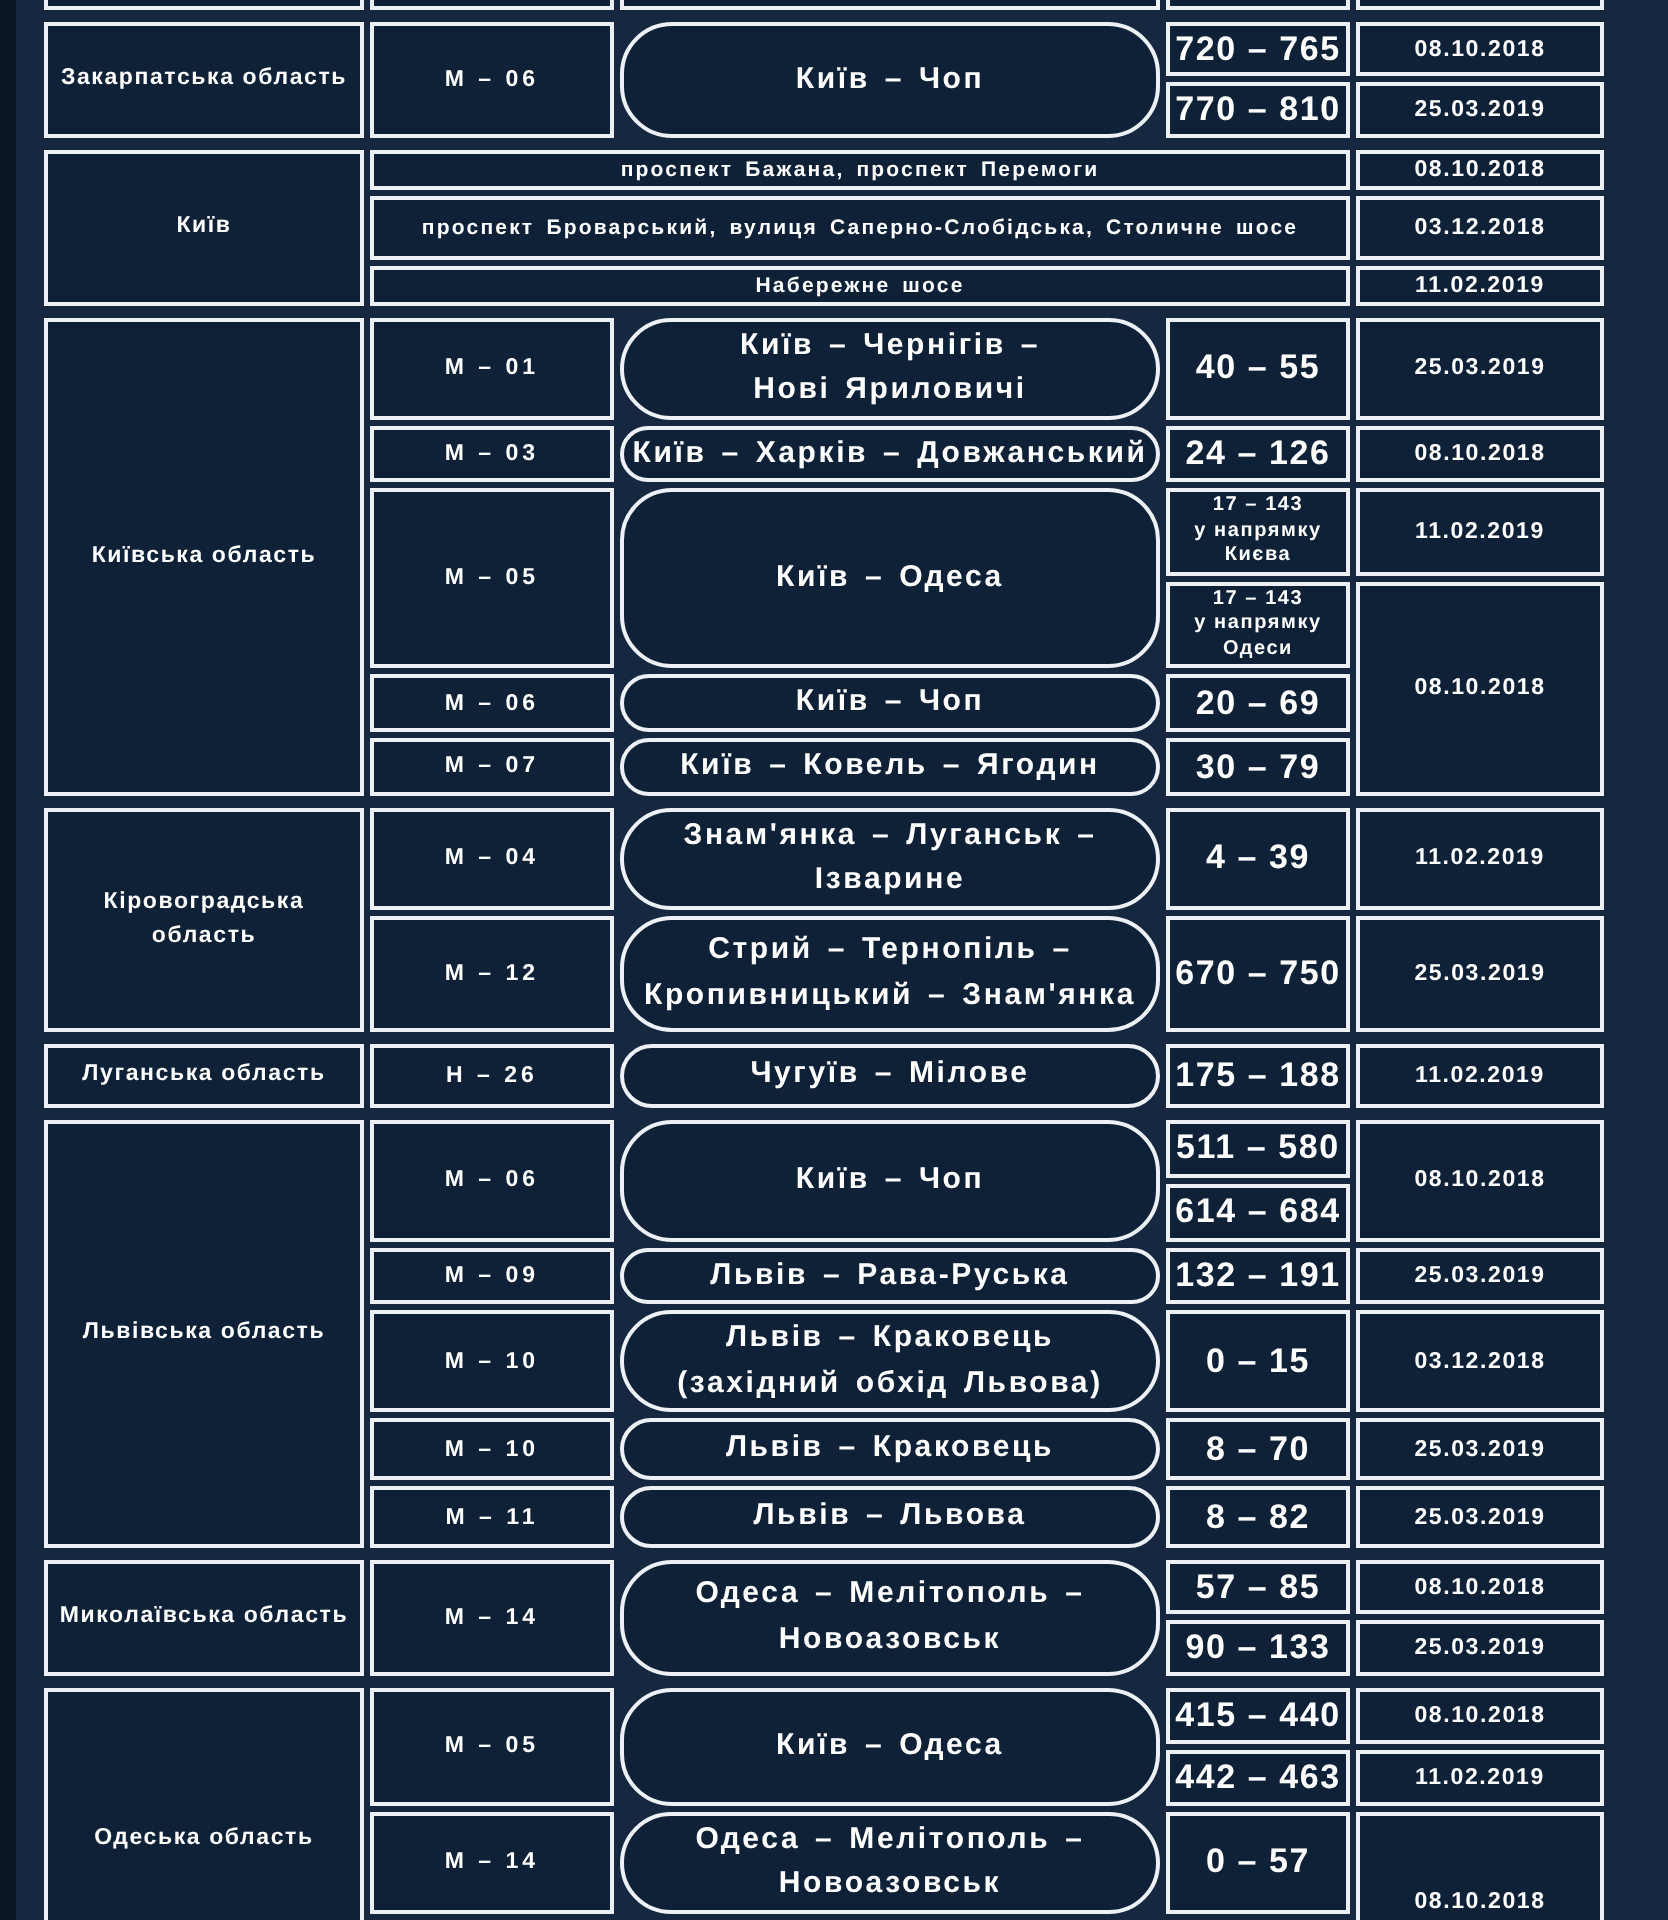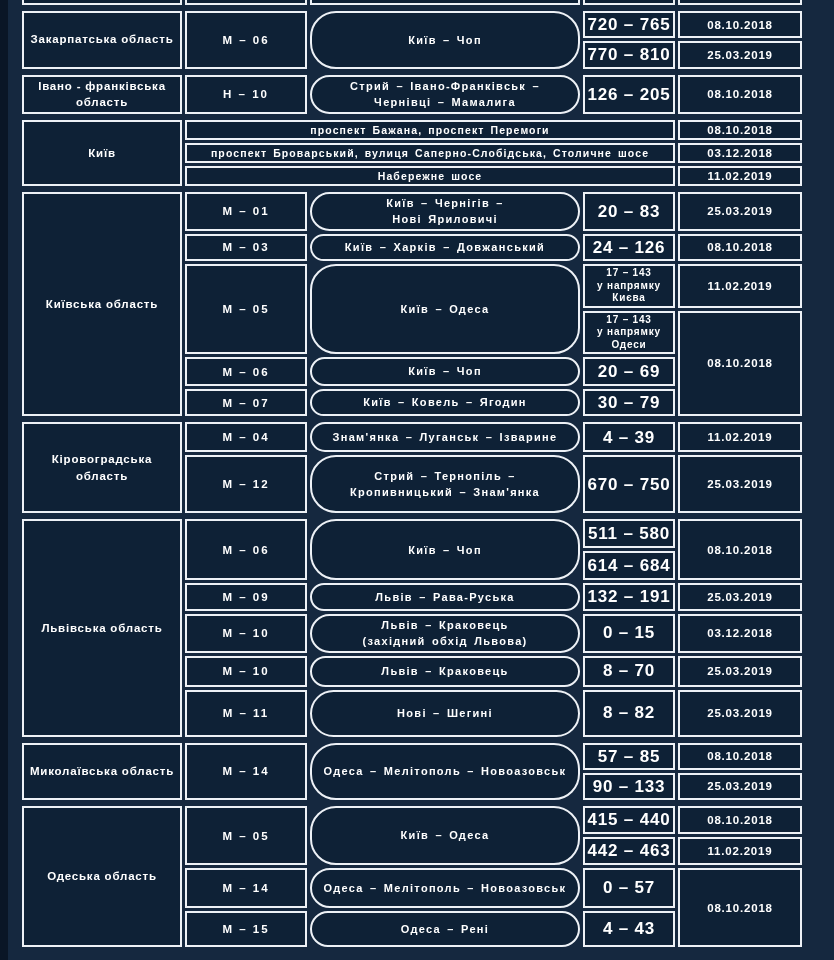--- a/index.html
+++ b/index.html
@@ -31,21 +31,21 @@
     background:var(--cell);
     color:var(--txt);
     text-align:center;vertical-align:middle;
     font-weight:bold;
     white-space:pre-line;
     padding:1px 2px;
     overflow:hidden;
   }
   td.region{font-size:11.5px;letter-spacing:0.8px;line-height:1.45;margin-left:48px;}
   td.road{font-size:11.5px;letter-spacing:2px;}
-  td.route{font-size:11px;letter-spacing:1.3px;word-spacing:2px;line-height:1.5;border-radius:26px;}
+  td.route{font-size:15px;letter-spacing:1.3px;word-spacing:2px;line-height:1.5;border-radius:26px;}
   td.street{font-size:10.5px;letter-spacing:1.1px;word-spacing:2px;margin-left:32px;}
   td.km{font-size:17px;letter-spacing:0.8px;line-height:1.25;}
   td.km.small{font-size:10px;}
   td.date{font-size:11.5px;letter-spacing:0.8px;}
   td.red{color:var(--red);}
   table.partial-top{margin-top:-26px;}
 </style>
 </head>
 <body>
 
@@ -89,55 +89,36 @@
       <td class="date">08.10.2018</td>
     </tr>
     <tr style="height:26px">
       <td class="km">770 – 810</td>
       <td class="date red">25.03.2019</td>
     </tr>
   </tbody>
     </table>
 
 
-  <table class="blk">
-    <colgroup>
-        <col width="160">
-        <col width="122">
-        <col width="270">
-        <col width="92">
-        <col width="124">
-      </colgroup>
-    <tbody>
-        <tr style="height:32px">
-      <td class="region">Івано - франківська область</td>
-      <td class="road">Н – 10</td>
-      <td class="route">Стрий – Івано-Франківськ –
-Чернівці – Мамалига</td>
-      <td class="km">126 – 205</td>
-      <td class="date">08.10.2018</td>
-    </tr>
-  </tbody>
-    </table>
 
   <table class="blk">
     <colgroup>
         <col width="160">
         <col width="122">
         <col width="270">
         <col width="92">
         <col width="124">
       </colgroup>
     <tbody>
         <tr style="height:20px">
       <td class="region" rowspan="3">Київ</td>
       <td class="street" colspan="3">проспект Бажана, проспект Перемоги</td>
       <td class="date">08.10.2018</td>
     </tr>
-    <tr style="height:20px">
+    <tr style="height:32px">
       <td class="street" colspan="3">проспект Броварський, вулиця Саперно-Слобідська, Столичне шосе</td>
       <td class="date">03.12.2018</td>
     </tr>
     <tr style="height:20px">
       <td class="street" colspan="3">Набережне шосе</td>
       <td class="date">11.02.2019</td>
     </tr>
   </tbody>
     </table>
 
@@ -148,21 +129,21 @@
         <col width="270">
         <col width="92">
         <col width="124">
       </colgroup>
     <tbody>
         <tr style="height:32px">
       <td class="region" rowspan="6">Київська область</td>
       <td class="road">М – 01</td>
       <td class="route">Київ – Чернігів –
 Нові  Яриловичі</td>
-      <td class="km">20 – 83</td>
+      <td class="km">40 – 55</td>
       <td class="date red">25.03.2019</td>
     </tr>
     <tr style="height:24px">
       <td class="road">М – 03</td>
       <td class="route">Київ – Харків – Довжанський</td>
       <td class="km">24 – 126</td>
       <td class="date">08.10.2018</td>
     </tr>
     <tr style="height:40px">
       <td class="road" rowspan="2">М – 05</td>
@@ -210,20 +191,38 @@
     <tr style="height:58px">
       <td class="road">М – 12</td>
       <td class="route">Стрий – Тернопіль –
 Кропивницький – Знам'янка</td>
       <td class="km">670 – 750</td>
       <td class="date red">25.03.2019</td>
     </tr>
   </tbody>
     </table>
 
+  <table class="blk">
+    <colgroup>
+        <col width="160">
+        <col width="122">
+        <col width="270">
+        <col width="92">
+        <col width="124">
+      </colgroup>
+    <tbody>
+        <tr style="height:32px">
+      <td class="region">Луганська область</td>
+      <td class="road">Н – 26</td>
+      <td class="route">Чугуїв – Мілове</td>
+      <td class="km">175 – 188</td>
+      <td class="date">11.02.2019</td>
+    </tr>
+  </tbody>
+    </table>
 
   <table class="blk">
     <colgroup>
         <col width="160">
         <col width="122">
         <col width="270">
         <col width="92">
         <col width="124">
       </colgroup>
     <tbody>
@@ -249,23 +248,23 @@
 (західний обхід Львова)</td>
       <td class="km">0 – 15</td>
       <td class="date">03.12.2018</td>
     </tr>
     <tr style="height:31px">
       <td class="road">М – 10</td>
       <td class="route">Львів – Краковець</td>
       <td class="km">8 – 70</td>
       <td class="date red">25.03.2019</td>
     </tr>
-    <tr style="height:47px">
+    <tr style="height:31px">
       <td class="road">М – 11</td>
-      <td class="route">Нові – Шегині</td>
+      <td class="route">Львів – Львова</td>
       <td class="km">8 – 82</td>
       <td class="date red">25.03.2019</td>
     </tr>
   </tbody>
     </table>
 
   <table class="blk">
     <colgroup>
         <col width="160">
         <col width="122">

